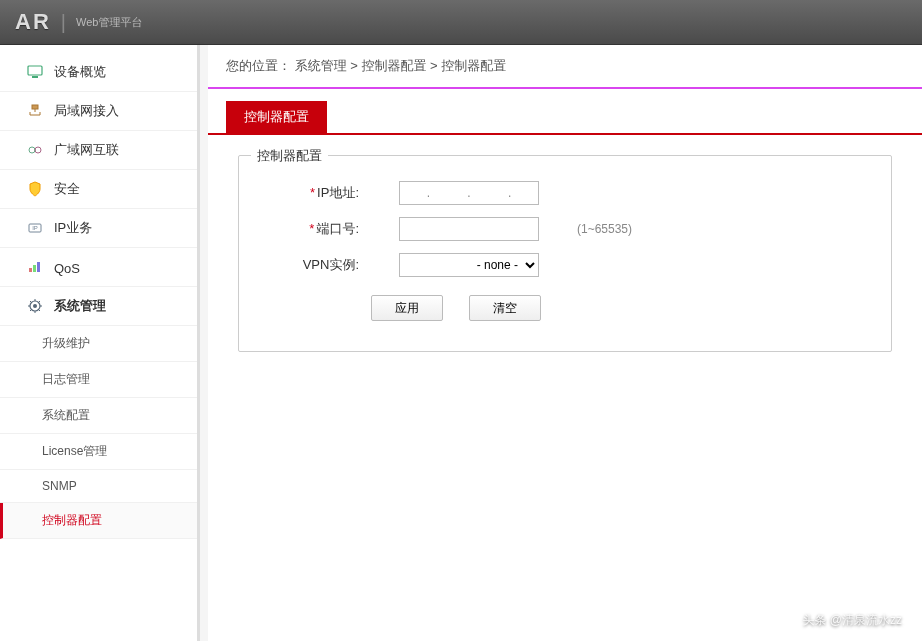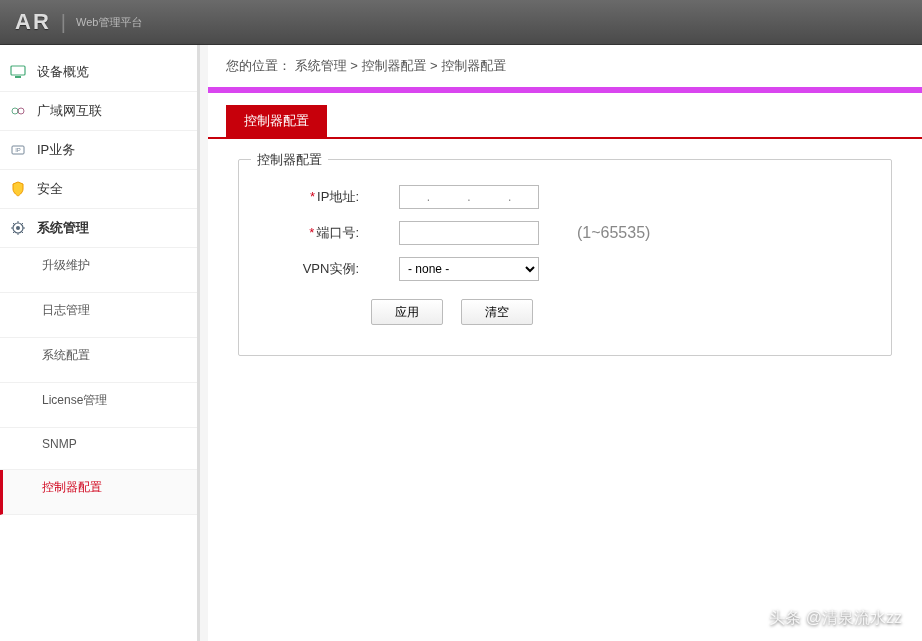--- a/index.html
+++ b/index.html
@@ -44,37 +44,37 @@
       box-shadow: 2px 0 4px rgba(0,0,0,0.08);
     }
     .sidebar-divider {
       width: 8px;
       background: #f5f5f5;
     }
     
     .nav-item {
       display: flex;
       align-items: flex-end;
-      padding: 10px 9px;
+      padding: 10px 26px;
       cursor: pointer;
       border-bottom: 1px solid #f0f0f0;
       color: #333;
     }
     .nav-item.active { font-weight: bold; }
     .nav-icon {
       width: 18px;
       height: 18px;
       margin-right: 10px;
       display: flex;
       align-items: center;
       justify-content: center;
     }
     
     .sub-item {
-      padding: 9px 15px 18px 42px;
+      padding: 9px 15px 9px 42px;
       cursor: pointer;
       border-bottom: 1px solid #f0f0f0;
       color: #555;
       font-size: 12px;
     }
     .sub-item.active {
       color: #d0021b;
       border-left: 3px solid #d0021b;
       padding-left: 39px;
       background: #fafafa;
@@ -83,21 +83,21 @@
     .content {
       flex: 1;
       background: #fff;
       overflow: auto;
     }
     
     .breadcrumb {
       padding: 12px 18px;
       color: #555;
       font-size: 13px;
-      border-bottom: 6px solid #d946ef;
+      border-bottom: 2px solid #d946ef;
     }
     
     .tab-bar {
       padding: 12px 18px 0 18px;
       border-bottom: 2px solid #c7000b;
     }
     .tab {
       display: inline-block;
       background: #c7000b;
       color: #fff;
@@ -146,61 +146,62 @@
       padding: 2px 6px;
       font-size: 12px;
     }
     .form-select {
       width: 140px;
       height: 24px;
       border: 1px solid #bbb;
       padding: 2px 4px;
       font-size: 12px;
       background: #fff;
+      text-align: right;
     }
     .form-hint {
       margin-left: 10px;
       color: #888;
-      font-size: 16px;
+      font-size: 12px;
     }
     .ip-input {
       width: 140px;
       height: 24px;
       border: 1px solid #bbb;
       display: flex;
       align-items: center;
       justify-content: space-around;
       padding: 0 8px;
       background: #fff;
       color: #888;
       font-size: 12px;
     }
     
     .btn-row {
       margin-top: 18px;
       margin-left: 102px;
       display: flex;
-      gap: 18px;
+      gap: 26px;
     }
     .btn {
       width: 72px;
       height: 26px;
       border: 1px solid #bbb;
       background: linear-gradient(to bottom, #fff, #eee);
       cursor: pointer;
       font-size: 12px;
       border-radius: 2px;
     }
     
     .watermark {
       position: fixed;
       bottom: 12px;
       right: 20px;
       color: rgba(255,255,255,0.85);
-      font-size: 16px;
+      font-size: 12px;
       text-shadow: 0 1px 3px rgba(0,0,0,0.6);
       display: flex;
       align-items: center;
       gap: 6px;
     }
     .watermark-badge {
       position: fixed;
       bottom: 28px;
       right: 20px;
       width: 44px;
@@ -230,43 +231,62 @@
         <svg width="16" height="14" viewBox="0 0 16 14">
             <rect x="1" y="1" width="14" height="9" rx="1" fill="none" stroke="#4a7" stroke-width="1.2"></rect>
             <rect x="5" y="11" width="6" height="2" fill="#4a7"></rect>
           </svg>
       </span>
       <span>设备概览</span>
     </div>
     <div class="nav-item">
       <span class="nav-icon">
         <svg width="16" height="14" viewBox="0 0 16 14">
+            <rect x="5" y="1" width="6" height="4" fill="#c95" stroke="#a73"></rect>
+            <path d="M8 5v3M3 11h10M3 8v3M13 8v3" stroke="#a73" fill="none"></path>
+          </svg>
+      </span>
+      <span>局域网接入</span>
+    </div>
+    <div class="nav-item">
+      <span class="nav-icon">
+        <svg width="16" height="14" viewBox="0 0 16 14">
             <circle cx="5" cy="7" r="3" fill="none" stroke="#6a8"></circle>
             <circle cx="11" cy="7" r="3" fill="none" stroke="#a68"></circle>
             <path d="M7 7h2" stroke="#888"></path>
           </svg>
       </span>
       <span>广域网互联</span>
     </div>
     <div class="nav-item">
       <span class="nav-icon">
+        <svg width="14" height="16" viewBox="0 0 14 16">
+            <path d="M7 1L2 3v5c0 4 5 7 5 7s5-3 5-7V3z" fill="#fc3" stroke="#e90"></path>
+          </svg>
+      </span>
+      <span>安全</span>
+    </div>
+    <div class="nav-item">
+      <span class="nav-icon">
         <svg width="16" height="14" viewBox="0 0 16 14">
             <rect x="2" y="3" width="12" height="8" rx="1" fill="none" stroke="#789"></rect>
             <text x="8" y="9" font-size="6" text-anchor="middle" fill="#789">IP</text>
           </svg>
       </span>
       <span>IP业务</span>
     </div>
     <div class="nav-item">
       <span class="nav-icon">
-        <svg width="14" height="16" viewBox="0 0 14 16">
-            <path d="M7 1L2 3v5c0 4 5 7 5 7s5-3 5-7V3z" fill="#fc3" stroke="#e90"></path>
-          </svg>
-      </span>
-      <span>安全</span>
+        <svg width="16" height="14" viewBox="0 0 16 14">
+            <rect x="2" y="8" width="3" height="4" fill="#d77"></rect>
+            <rect x="6" y="5" width="3" height="7" fill="#7d7"></rect>
+            <rect x="10" y="2" width="3" height="10" fill="#77d"></rect>
+          </svg>
+      </span>
+      <span>QoS</span>
     </div>
     <div class="nav-item active">
       <span class="nav-icon">
         <svg width="16" height="16" viewBox="0 0 16 16">
             <circle cx="8" cy="8" r="5" fill="none" stroke="#567" stroke-width="1.2"></circle>
             <circle cx="8" cy="8" r="2" fill="#567"></circle>
             <path d="M8 1v2M8 13v2M1 8h2M13 8h2M3 3l1.5 1.5M11.5 11.5L13 13M13 3l-1.5 1.5M4.5 11.5L3 13" stroke="#567"></path>
           </svg>
       </span>
       <span>系统管理</span>

